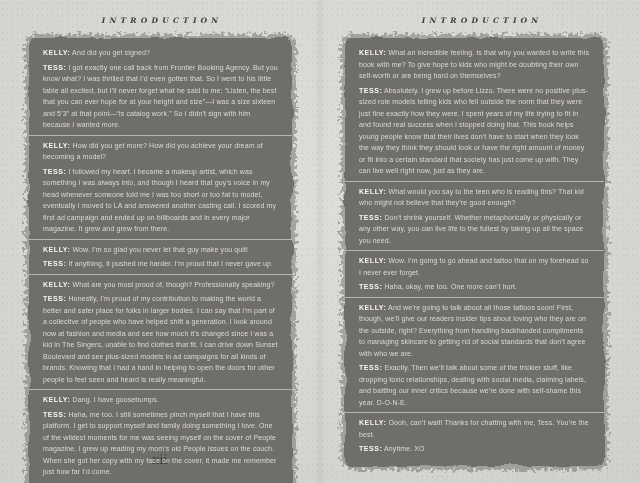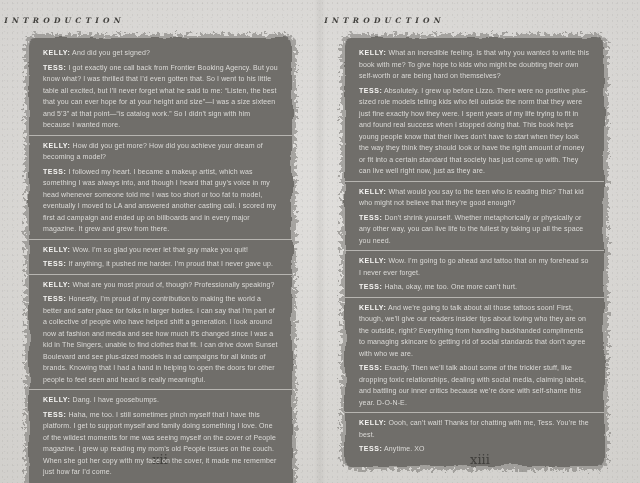--- a/index.html
+++ b/index.html
@@ -22,20 +22,21 @@
   }
   .page {
     position: absolute; top: 0;
     width: 320px; height: 483px;
   }
   .page-left  { left: 0; }
   .page-right { left: 320px; }
 
   .running-head {
     position: absolute; top: 16px; left: 0; right: 0;
+    text-align: center;
     font-family: "DejaVu Serif", serif;
     font-style: italic; font-weight: bold;
     font-size: 7.5px; letter-spacing: 4.2px;
     text-indent: 4.2px;
     color: var(--heading_text, #403f3c);
   }
   .folio {
     position: absolute; top: 452px; left: 0; right: 0;
     text-align: center;
     font-family: "DejaVu Serif", serif;
@@ -174,17 +175,16 @@
             <p class="speech"><span class="speaker">KELLY:</span><span class="speech-text"> And we’re going to talk about all those tattoos soon! First, though, we’ll give our readers insider tips about loving who they are on the outside, right? Everything from handling backhanded compliments to managing skincare to getting rid of social standards that don’t agree with who we are.</span></p>
             <p class="speech"><span class="speaker">TESS:</span><span class="speech-text"> Exactly. Then we’ll talk about some of the trickier stuff, like dropping toxic relationships, dealing with social media, claiming labels, and battling our inner critics because we’re done with self-shame this year. D-O-N-E.</span></p>
           </div>
           <div class="divider"></div>
           <div class="qa-group">
             <p class="speech"><span class="speaker">KELLY:</span><span class="speech-text"> Oooh, can’t wait! Thanks for chatting with me, Tess. You’re the best.</span></p>
             <p class="speech"><span class="speaker">TESS:</span><span class="speech-text"> Anytime. XO</span></p>
           </div>
         </div>
     </div>
-    <div class="folio">xiii</div>
   </div>
 
   <div class="gutter-shadow"></div>
 </div>
 
 </body></html>

